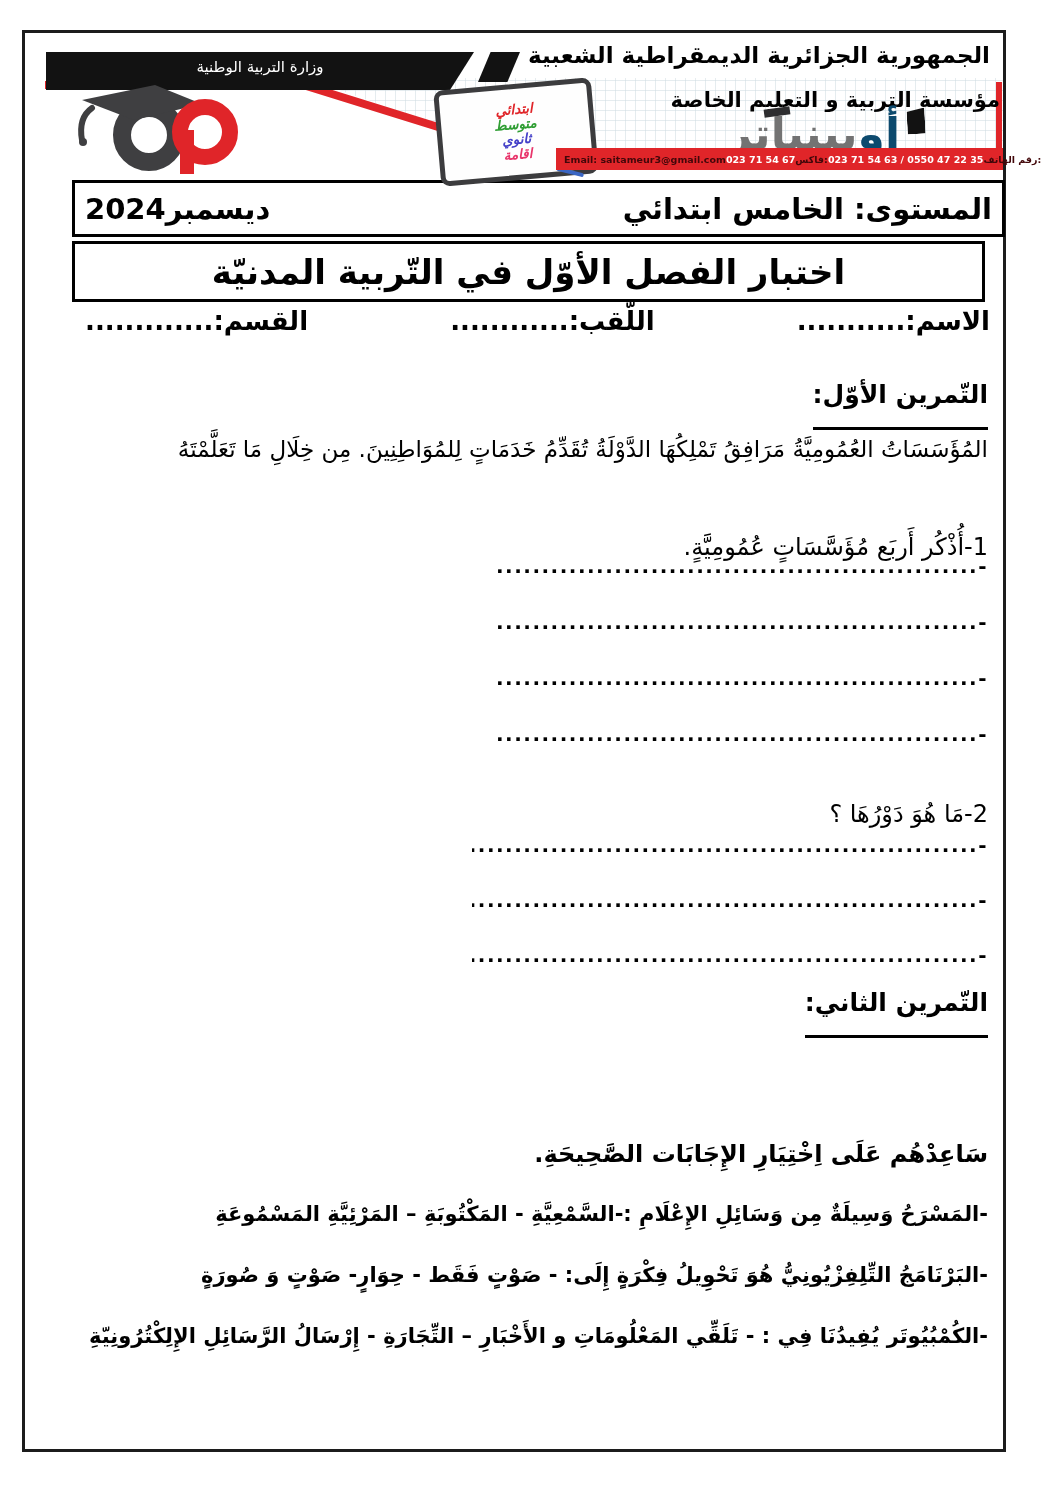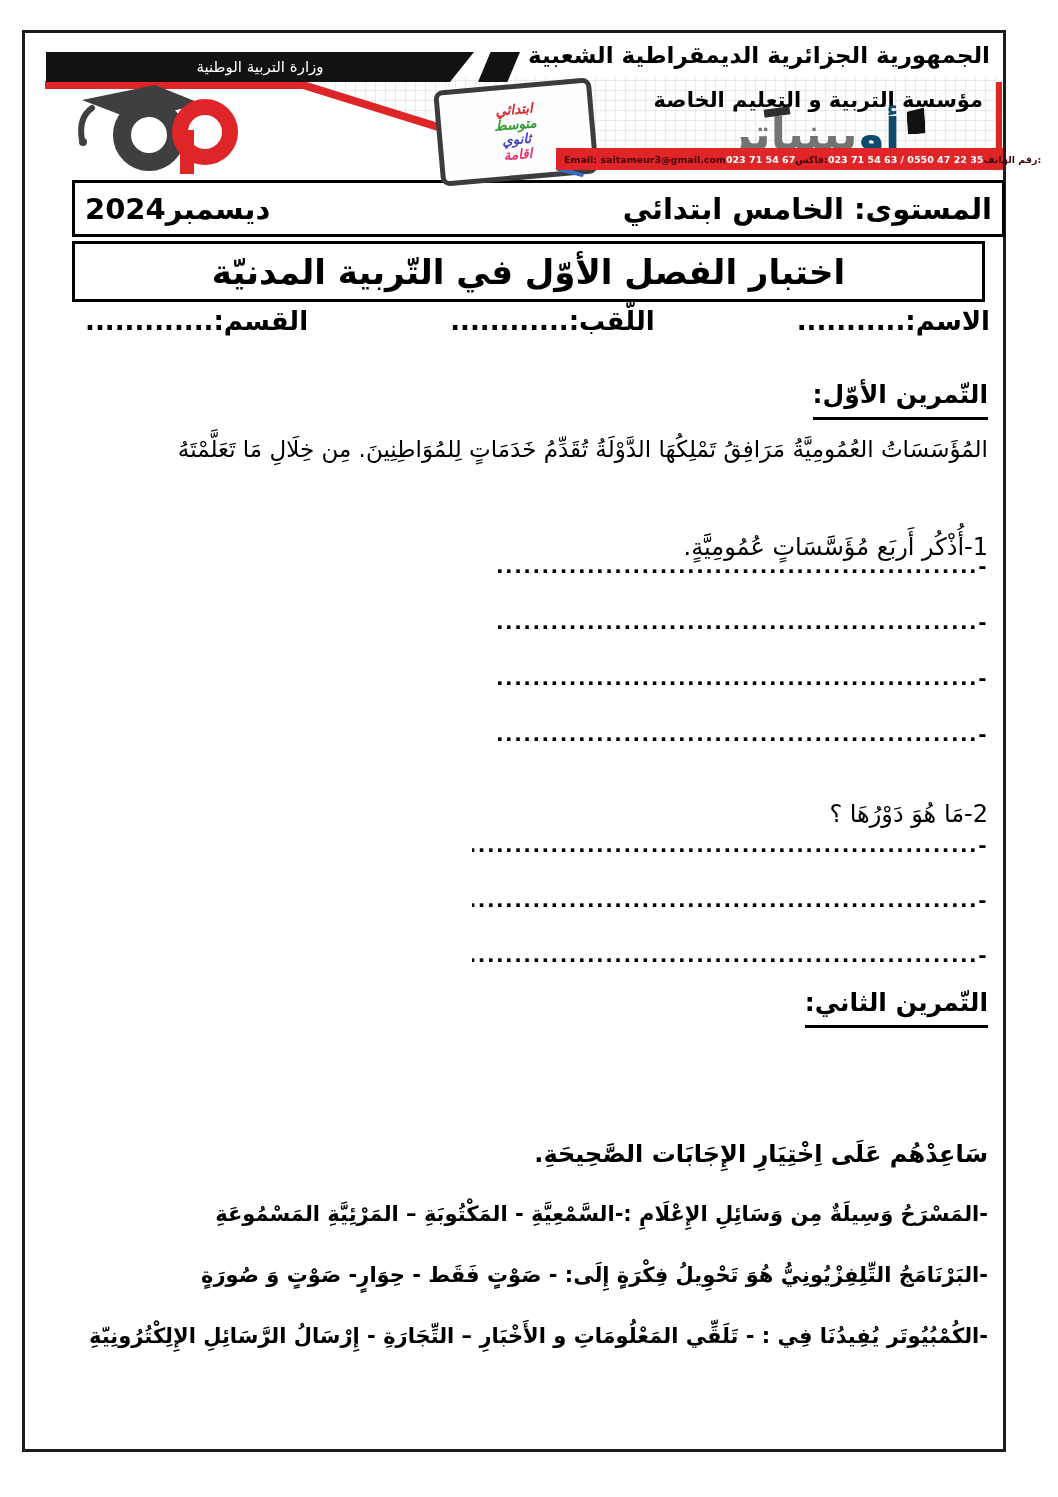--- a/index.html
+++ b/index.html
@@ -4,27 +4,27 @@
 <style>
   html,body{margin:0;padding:0;}
   body{width:1058px;height:1497px;background:#fff;font-family:"DejaVu Sans",sans-serif;color:#000;}
   .page{position:relative;width:1058px;height:1497px;background:#fff;overflow:hidden;}
   .frame{position:absolute;left:22px;top:30px;width:978px;height:1416px;border:3px solid #1c1c1c;background:#fff;}
   .abs{position:absolute;}
 
   
   .header-art{position:absolute;left:25px;top:40px;width:980px;height:135px;}
   .republic{position:absolute;top:42px;right:68px;font-size:23px;font-weight:bold;direction:rtl;}
-  .ministry-banner{position:absolute;left:46px;top:52px;width:428px;height:30px;background:#121212;
+  .ministry-banner{position:absolute;left:46px;top:52px;width:428px;height:38px;background:#121212;
     color:#fff;font-size:15px;letter-spacing:6px;line-height:30px;text-align:center;direction:rtl;
     clip-path:polygon(0 0,100% 0,calc(100% - 24px) 100%,0 100%);}
   .banner-wedge{position:absolute;left:478px;top:52px;width:42px;height:30px;background:#121212;
     clip-path:polygon(30% 0,100% 0,70% 100%,0 100%);}
   .logo-svg{position:absolute;left:52px;top:80px;width:250px;height:100px;}
-  .institution{position:absolute;top:88px;right:75px;font-size:21px;font-weight:bold;direction:rtl;}
+  .institution{position:absolute;top:88px;right:58px;font-size:21px;font-weight:bold;direction:rtl;}
   .school-name{position:absolute;top:112px;right:158px;font-size:44px;font-weight:900;direction:rtl;line-height:1;}
   .school-name .red-part{color:#0c4a6e;}
   .school-name .black-part{color:#737373;text-align:right;}
   .mini-cap{position:absolute;top:108px;right:268px;width:26px;height:8px;background:#2e2e30;transform:rotate(-8deg);}
   .marker{position:absolute;left:907px;top:108px;width:18px;height:26px;background:#121212;transform:rotate(-3deg);
     clip-path:polygon(0 14%,100% 0,100% 100%,0 100%);}
   .whiteboard{position:absolute;left:437px;top:84px;width:148px;height:86px;background:#fefefe;
     border:5px solid #3c3c3e;border-radius:9px;transform:rotate(-5deg);
     display:flex;flex-direction:column;align-items:center;justify-content:center;z-index:3;}
   .whiteboard .list-item{font-size:13.5px;font-weight:bold;font-style:italic;line-height:1.12;direction:rtl;}
@@ -41,21 +41,21 @@
     display:flex;direction:rtl;align-items:center;justify-content:space-between;padding:0 10px;box-sizing:content-box;}
   .box1 span{font-size:29px;font-weight:bold;}
   .box2{position:absolute;left:72px;top:241px;width:907px;height:55px;border:3px solid #000;
     display:flex;align-items:center;justify-content:center;}
   .box2 span{font-size:34px;font-weight:bold;direction:rtl;text-align:right;}
   .student-row{position:absolute;left:85px;right:68px;top:306px;display:flex;direction:rtl;
     justify-content:space-between;}
   .student-row span{font-size:26px;font-weight:bold;direction:rtl;unicode-bidi:plaintext;}
 
   
-  .ex-heading{font-size:25px;font-weight:bold;direction:rtl;border-bottom:3px solid #000;padding-bottom:8px;}
+  .ex-heading{font-size:25px;font-weight:bold;direction:rtl;border-bottom:3px solid #000;padding-bottom:18px;}
   .body-text{font-size:23px;direction:rtl;text-align:right;line-height:39px;}
   .q-text{font-size:24px;direction:rtl;margin-top:28px;}
   .lines .list-item{direction:rtl;text-align:right;white-space:nowrap;overflow:hidden;
     font-size:20px;font-weight:bold;letter-spacing:1.5px;height:34px;line-height:34px;margin-bottom:22px;}
   .lines2 .list-item{margin-bottom:21px;}
   .instruction{font-size:24px;font-weight:800;direction:rtl;}
   .options .list-item{direction:rtl;text-align:right;white-space:nowrap;font-size:21px;line-height:37px;margin-bottom:24px;}
   .options .stem{font-weight:600;}
   .options .choices{font-weight:800;}
 </style>

